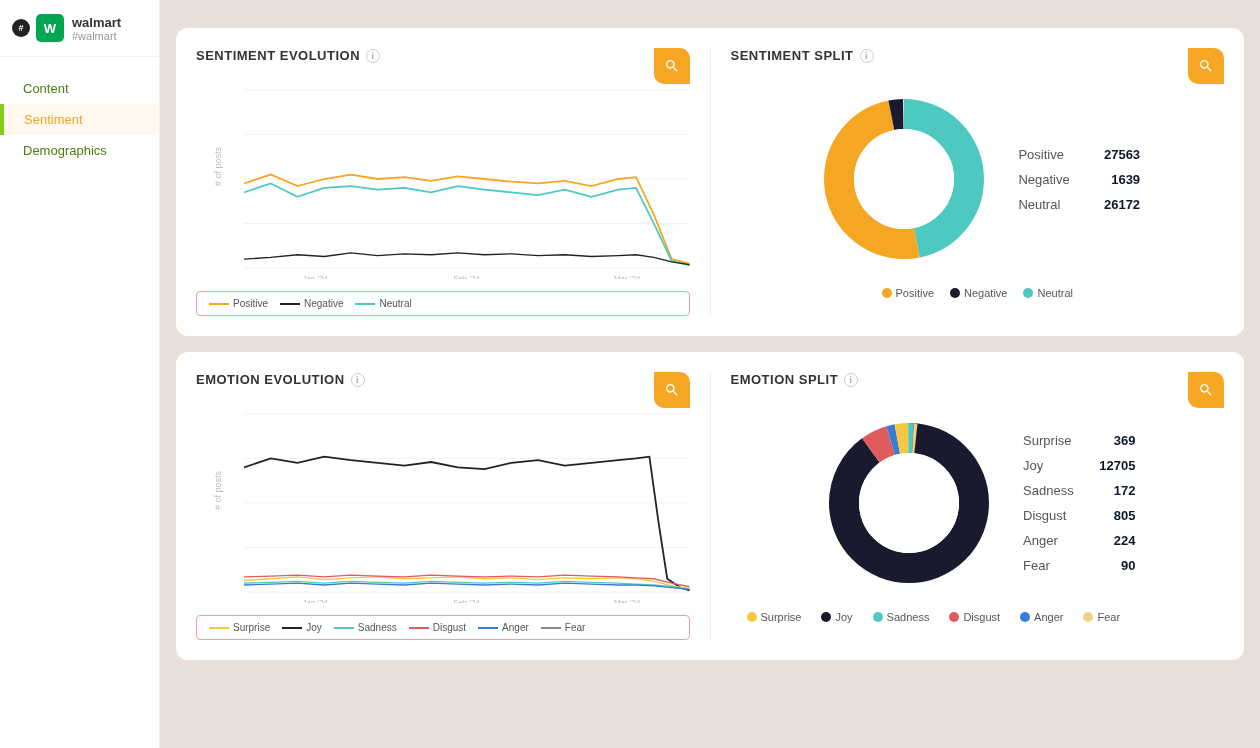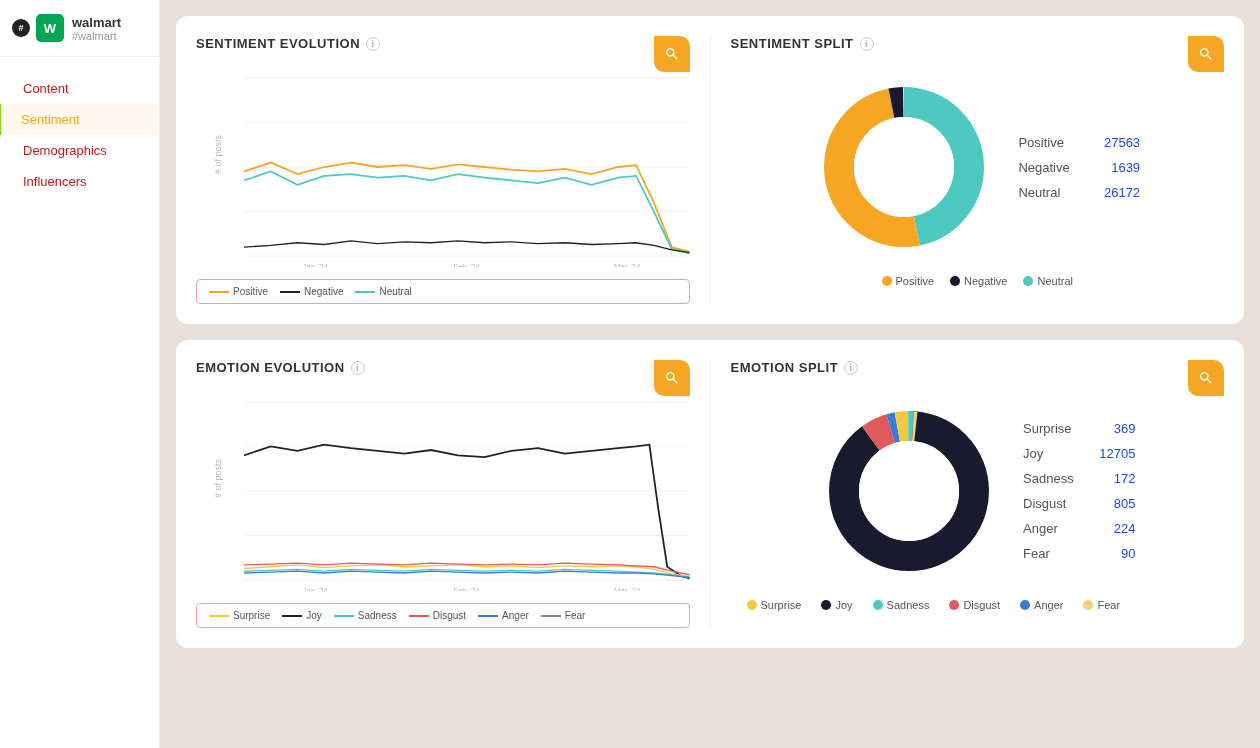--- a/index.html
+++ b/index.html
@@ -28,39 +28,40 @@
       border-bottom: 1px solid #f0f0f0;
     }
     .sidebar-nav {
       padding: 16px 0;
       flex: 1;
     }
     .nav-item {
       display: block;
       padding: 8px 20px;
       font-size: 13px;
-      color: #b91c1c;
+      color: #4d7c0f;
       cursor: pointer;
       text-decoration: none;
       border-left: 3px solid transparent;
     }
     .nav-item.active {
       color: #f5a623;
-      border-left: 1px solid #84cc16;
+      border-left: 4px solid #84cc16;
       background: #fff8ee;
       font-weight: 500;
     }
     
     .main-content {
       flex: 1;
       padding: 16px;
       overflow-y: auto;
       display: flex;
       flex-direction: column;
       gap: 16px;
+      margin-top: 12px;
     }
     .card {
       background: white;
       border-radius: 12px;
       padding: 20px;
       display: flex;
       gap: 20px;
       position: relative;
     }
     .card-half {
@@ -135,21 +136,21 @@
     .stats-list {
       padding: 10px 0;
     }
     .stat-row {
       display: flex;
       justify-content: space-between;
       padding: 5px 0;
       font-size: 13px;
     }
     .stat-label { color: #555; }
-    .stat-value { color: #1d4ed8; font-weight: 400; }
+    .stat-value { color: #0f172a; font-weight: 700; }
     
     .donut-legend {
       display: flex;
       gap: 16px;
       justify-content: center;
       margin-top: 8px;
       flex-wrap: wrap;
     }
     .donut-legend-item {
       display: flex;
@@ -176,21 +177,20 @@
       <div>
         <div style="font-size:13px;font-weight:700;color:#333;">walmart</div>
         <div style="font-size:11px;color:#999;">#walmart</div>
       </div>
     </div>
   </div>
   <nav class="sidebar-nav">
     <a class="nav-item">Content</a>
     <a class="nav-item active">Sentiment</a>
     <a class="nav-item">Demographics</a>
-    <a class="nav-item">Influencers</a>
   </nav>
 </div>
 
 <div class="main-content">
 
   <div class="card">
 
     <div class="card-half">
       <div class="corner-badge">
         <svg viewBox="0 0 24 24">

